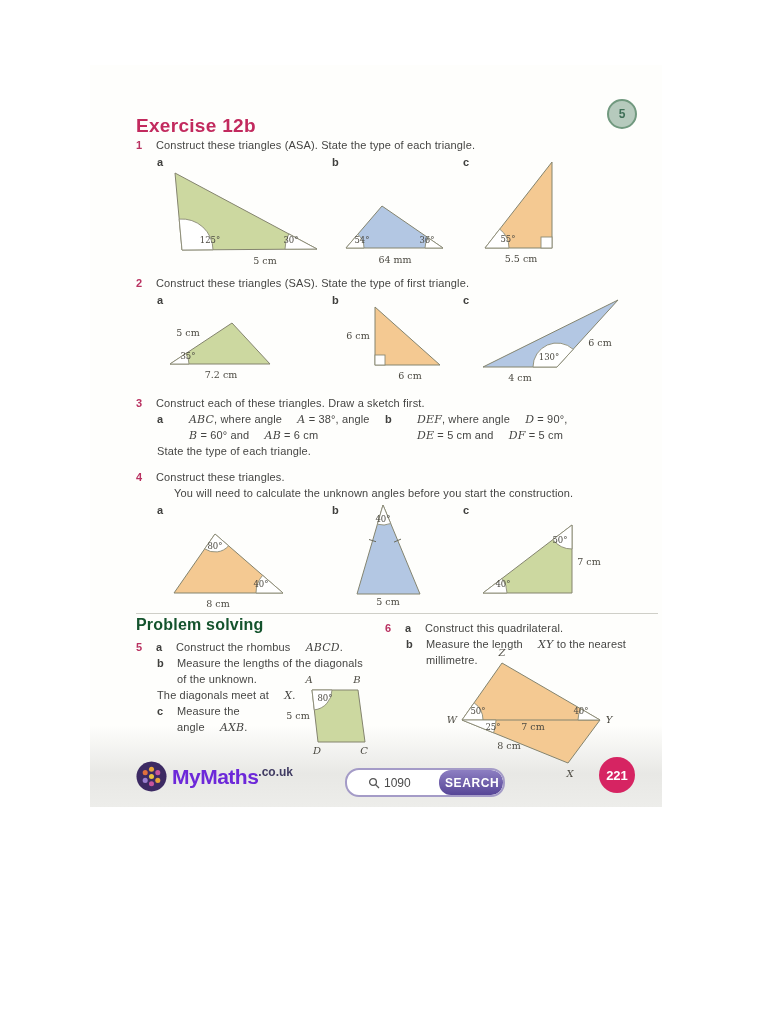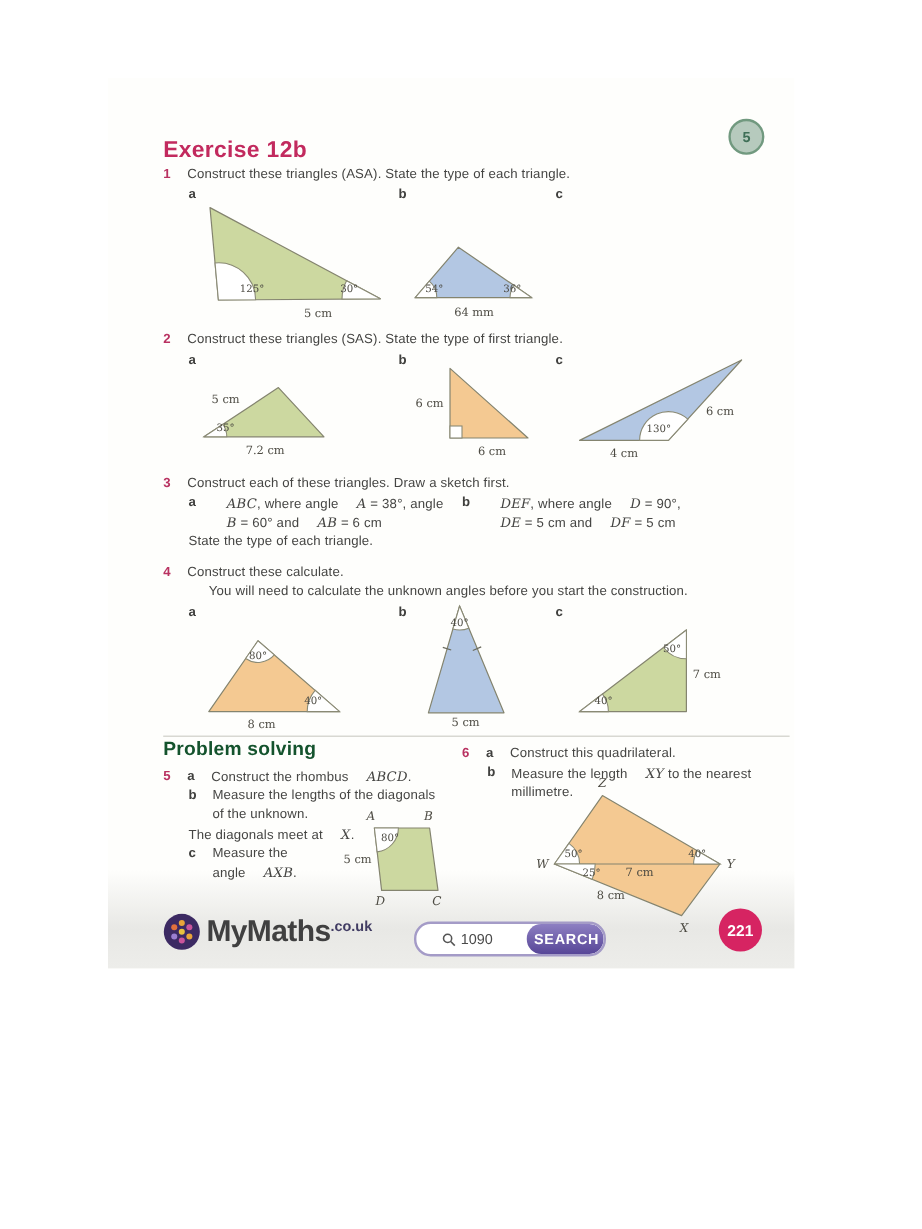--- a/index.html
+++ b/index.html
@@ -24,21 +24,21 @@
   .diag{position:absolute;}
   .d1a{left:65px;top:101px;} .d1b{left:245px;top:128px;} .d1c{left:378px;top:88px;}
   .d2a{left:68px;top:250px;} .d2b{left:250px;top:234px;} .d2c{left:378px;top:227px;}
   .d4a{left:68px;top:458px;} .d4b{left:253px;top:432px;} .d4c{left:378px;top:450px;}
   .d5{left:195px;top:603px;} .d6{left:355px;top:583px;}
   .ang{font:8.5px "DejaVu Serif",serif;fill:#4c4a42;}
   .dim{font:9.5px "DejaVu Serif",serif;fill:#4c4a42;}
   .vtx{font:italic 10px "DejaVu Serif",serif;fill:#4c4a42;}
   
   .logo{position:absolute;left:46px;top:696px;display:flex;align-items:center;}
-  .brand{font-size:25px;font-weight:bold;color:#404040;letter-spacing:-.5px;margin-left:5px;}
+  .brand{font-size:21px;font-weight:bold;color:#6d28d9;letter-spacing:-.5px;margin-left:5px;}
   .brand-suffix{font-size:12px;font-weight:bold;color:#413c63;align-self:flex-end;margin-bottom:13px;}
   .search{position:absolute;left:255px;top:703px;width:156px;height:25px;border:2px solid #a49bc7;
     border-radius:14px;background:#ffffff;display:flex;align-items:center;overflow:hidden;}
   .search-input{flex:1;display:flex;align-items:center;gap:4px;padding-left:21px;font-size:12px;color:#4a4a4a;}
   .search-btn{border:none;margin:0;height:100%;width:64px;border-radius:12px;cursor:pointer;
     background:linear-gradient(to bottom,#8d7fc2,#574697);color:#fff;font-weight:bold;font-size:12px;
     letter-spacing:.6px;font-family:"Liberation Sans",sans-serif;}
   .page-badge{position:absolute;left:509px;top:692px;width:36px;height:36px;border-radius:50%;
     background:#d62462;color:#fff;font-size:13px;font-weight:bold;display:flex;align-items:center;justify-content:center;}
 </style>
@@ -72,20 +72,27 @@
         <text x="110" y="98" text-anchor="middle" class="dim">5 cm</text>
       </svg></div>
   <div class="diag d1b"><svg width="132" height="76" viewBox="0 0 132 76">
         <path d="M 47 13 L 11 55 L 108 55 Z" fill="#b3c7e3" stroke="#84846f" stroke-width="1" stroke-linejoin="round"></path>
         <path d="M 11 55 L 22.7 41.3 A 18 18 0 0 1 29.0 55.0 Z" fill="#ffffff" stroke="#8a8a75" stroke-width="0.9"></path>
         <text x="27" y="50" text-anchor="middle" class="ang">54°</text>
         <path d="M 108 55 L 90.0 55.0 A 18 18 0 0 1 93.2 44.8 Z" fill="#ffffff" stroke="#8a8a75" stroke-width="0.9"></path>
         <text x="92" y="50" text-anchor="middle" class="ang">36°</text>
         <text x="60" y="70" text-anchor="middle" class="dim">64 mm</text>
       </svg></div>
+  <div class="diag d1c"><svg width="116" height="114" viewBox="0 0 116 114">
+        <path d="M 84 9 L 17 95 L 84 95 Z" fill="#f4c992" stroke="#84846f" stroke-width="1" stroke-linejoin="round"></path>
+        <path d="M 17 95 L 31.7 76.1 A 24 24 0 0 1 41.0 95.0 Z" fill="#ffffff" stroke="#8a8a75" stroke-width="0.9"></path>
+        <text x="40" y="89" text-anchor="middle" class="ang">55°</text>
+        <rect x="73" y="84" width="11" height="11" fill="#ffffff" stroke="#8a8a75" stroke-width="0.9"></rect>
+        <text x="53" y="109" text-anchor="middle" class="dim">5.5 cm</text>
+      </svg></div>
 
   <div class="row" style="left:46px;top:212px">
     <span class="qnum">2</span>
     <span>Construct these triangles (SAS). State the type of first triangle.</span>
   </div>
   <div class="row" style="left:67px;top:229px">
       <span class="plet-inline">a</span>
     </div>
   <div class="row" style="left:242px;top:229px">
       <span class="plet-inline">b</span>
@@ -131,21 +138,21 @@
   </div>
   <div class="row" style="left:315px;top:364px">
       <span><i>DE</i> = 5 cm and <i>DF</i> = 5 cm</span>
     </div>
   <div class="row" style="left:67px;top:380px">
       <span>State the type of each triangle.</span>
     </div>
 
   <div class="row" style="left:46px;top:406px">
     <span class="qnum">4</span>
-    <span>Construct these calculate.</span>
+    <span>Construct these triangles.</span>
   </div>
   <div class="row" style="left:84px;top:422px">
       <span>You will need to calculate the unknown angles before you start the construction.</span>
     </div>
   <div class="row" style="left:67px;top:439px">
       <span class="plet-inline">a</span>
     </div>
   <div class="row" style="left:242px;top:439px">
       <span class="plet-inline">b</span>
     </div>

